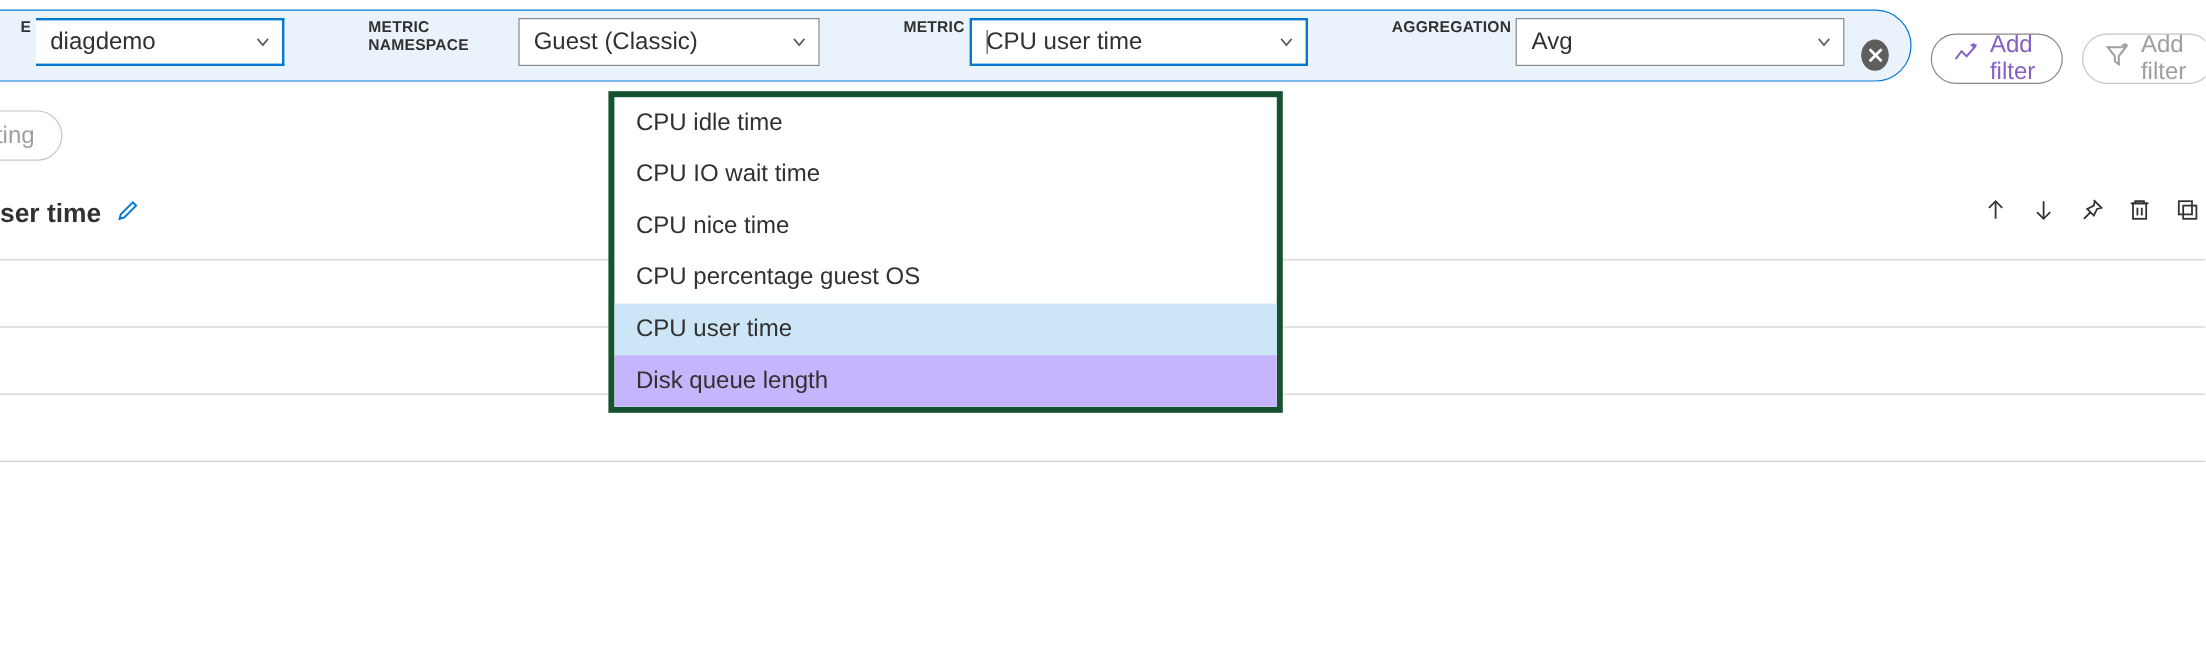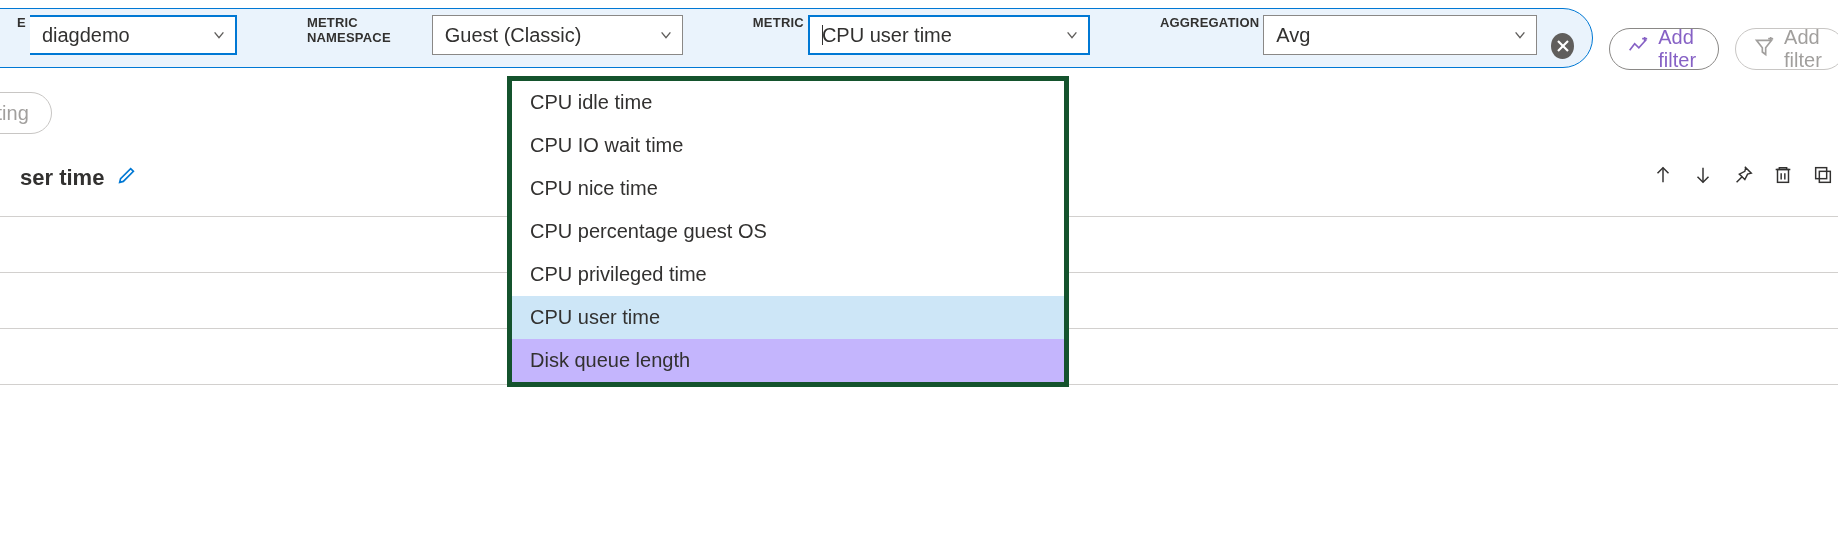--- a/index.html
+++ b/index.html
@@ -106,23 +106,22 @@
   }
   .pill-btn.splitting{
     color:#a19f9d; border-color:#c8c6c4; margin-left:0; margin-top:0;
     border-top-left-radius:0; border-bottom-left-radius:0;
     padding-left: 10px;
   }
 
   .chart-header{
     margin-top: 30px;
     display:flex;
-    align-items:flex-start;
+    align-items:center;
     width:100%;
-    padding-left:20px;
   }
   .chart-title{
     font-weight:700;
     font-size:22px;
     display:flex;
     align-items:center;
     gap:12px;
   }
   .chart-title .edit-icon svg{ width:22px;height:22px; stroke:#0078d4; fill:none; stroke-width:1.8;}
   .chart-actions{
@@ -301,16 +300,15 @@
     <div></div>
     <div></div>
     <div></div>
 </div>
 
 <div class="dd-list" id="metric-list">
     <div class="dd-item">CPU idle time</div>
     <div class="dd-item">CPU IO wait time</div>
     <div class="dd-item">CPU nice time</div>
     <div class="dd-item">CPU percentage guest OS</div>
-    <div class="dd-item">CPU privileged time</div>
     <div class="dd-item highlight">CPU user time</div>
     <div class="dd-item alt">Disk queue length</div>
   </div>
 
 </body></html>

